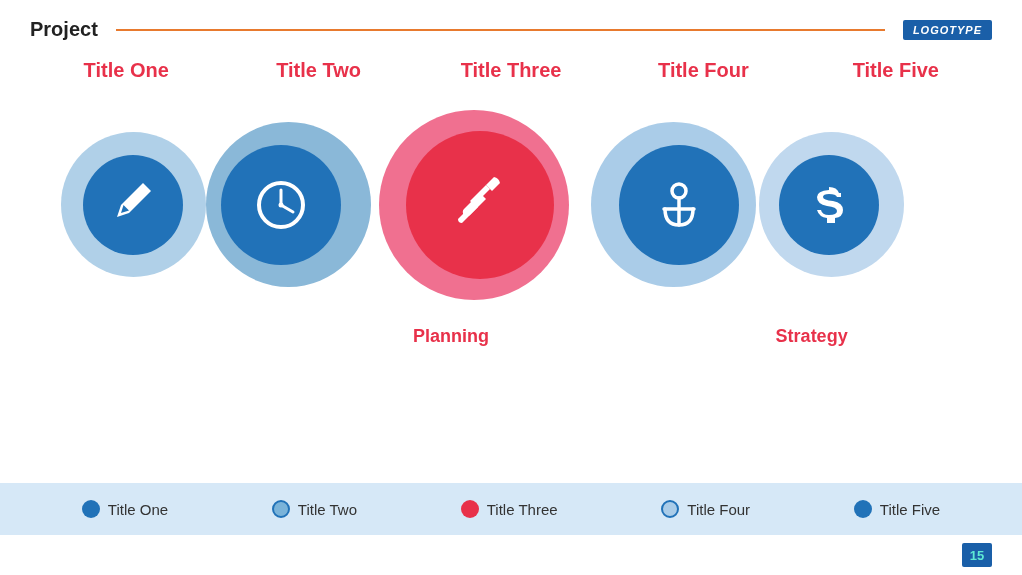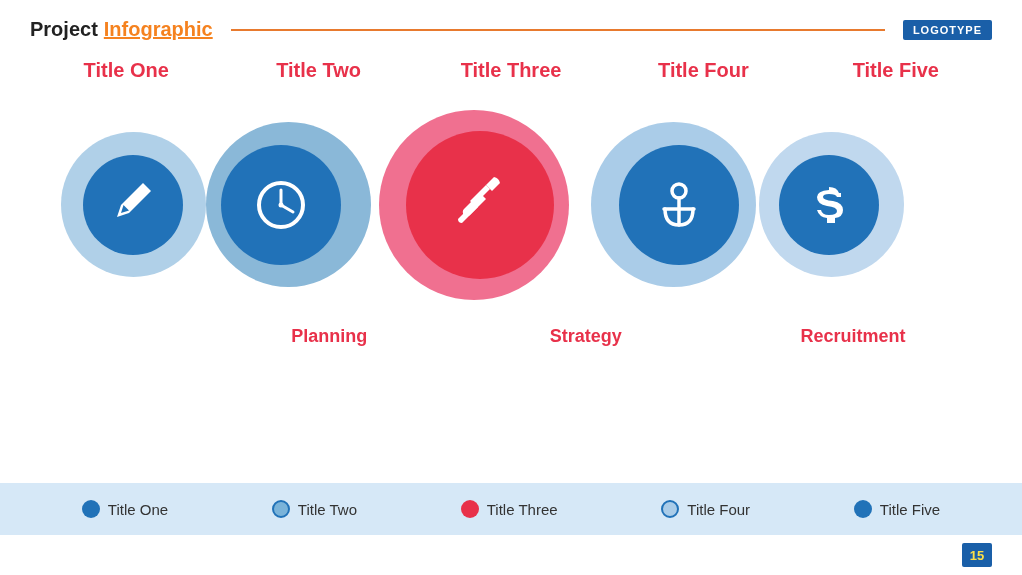--- a/index.html
+++ b/index.html
@@ -44,20 +44,21 @@
       margin: 0 18px;
     }
     .logotype {
       background: #1a5fa8;
       color: #fff;
       font-size: 11px;
       font-weight: 700;
       letter-spacing: 1px;
       padding: 4px 10px;
       border-radius: 2px;
+      font-style: italic;
     }
 
     
     .titles-row {
       display: flex;
       justify-content: space-around;
       align-items: center;
       padding: 6px 30px 0 30px;
       margin-top: 2px;
     }
@@ -125,21 +126,21 @@
       color: #333;
       font-weight: 500;
     }
 
     
     .page-num {
       position: absolute;
       bottom: 8px;
       right: 30px;
       background: #1a5fa8;
-      color: #fde047;
+      color: #5eead4;
       font-size: 13px;
       font-weight: 700;
       width: 30px;
       height: 24px;
       display: flex;
       align-items: center;
       justify-content: center;
       border-radius: 2px;
     }
 
@@ -160,21 +161,20 @@
       align-items: center;
       justify-content: center;
     }
   </style>
 </head>
 <body>
 
 <div class="header">
   <div class="header-brand">
     <span class="brand-project">Project</span>
-    <span class="brand-infographic">Infographic</span>
   </div>
   <div class="header-line"></div>
   <div class="logotype">LOGOTYPE</div>
 </div>
 
 <div class="titles-row">
   <span class="title-label">Title One</span>
   <span class="title-label">Title Two</span>
   <span class="title-label">Title Three</span>
   <span class="title-label">Title Four</span>
@@ -236,21 +236,20 @@
       </svg>
     </div>
 
   </div>
 </div>
 
 <div class="sublabels-row" style="margin-top:16px;">
   <span class="sublabel empty" style="flex:0.8;"> </span>
   <span class="sublabel" style="flex:1.2;">Planning</span>
   <span class="sublabel" style="flex:1.2;">Strategy</span>
-  <span class="sublabel" style="flex:1.3;">Recruitment</span>
 </div>
 
 <div class="legend-bar">
   <div class="legend-item">
     <div class="legend-dot" style="background:#2172b8;"></div>
     <span class="legend-label">Title One</span>
   </div>
   <div class="legend-item">
     <div class="legend-dot" style="background:#7ab3d9;border:2px solid #2172b8;"></div>
     <span class="legend-label">Title Two</span>

